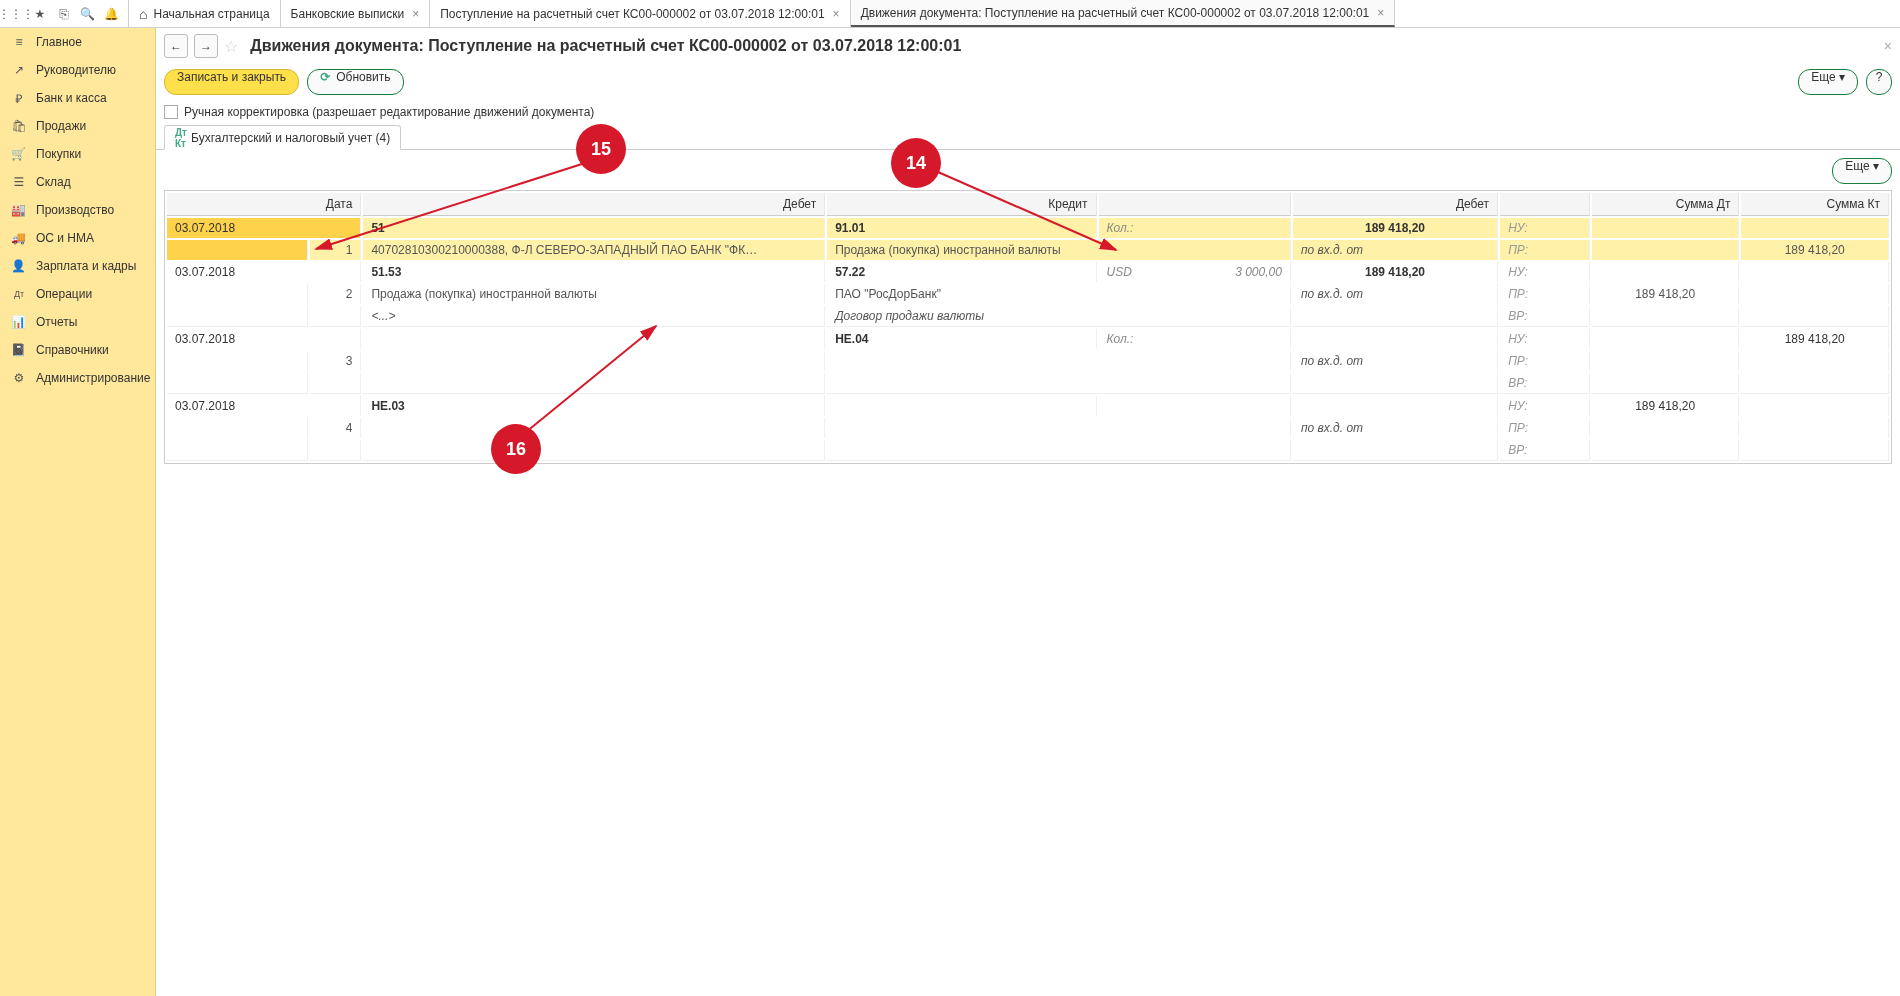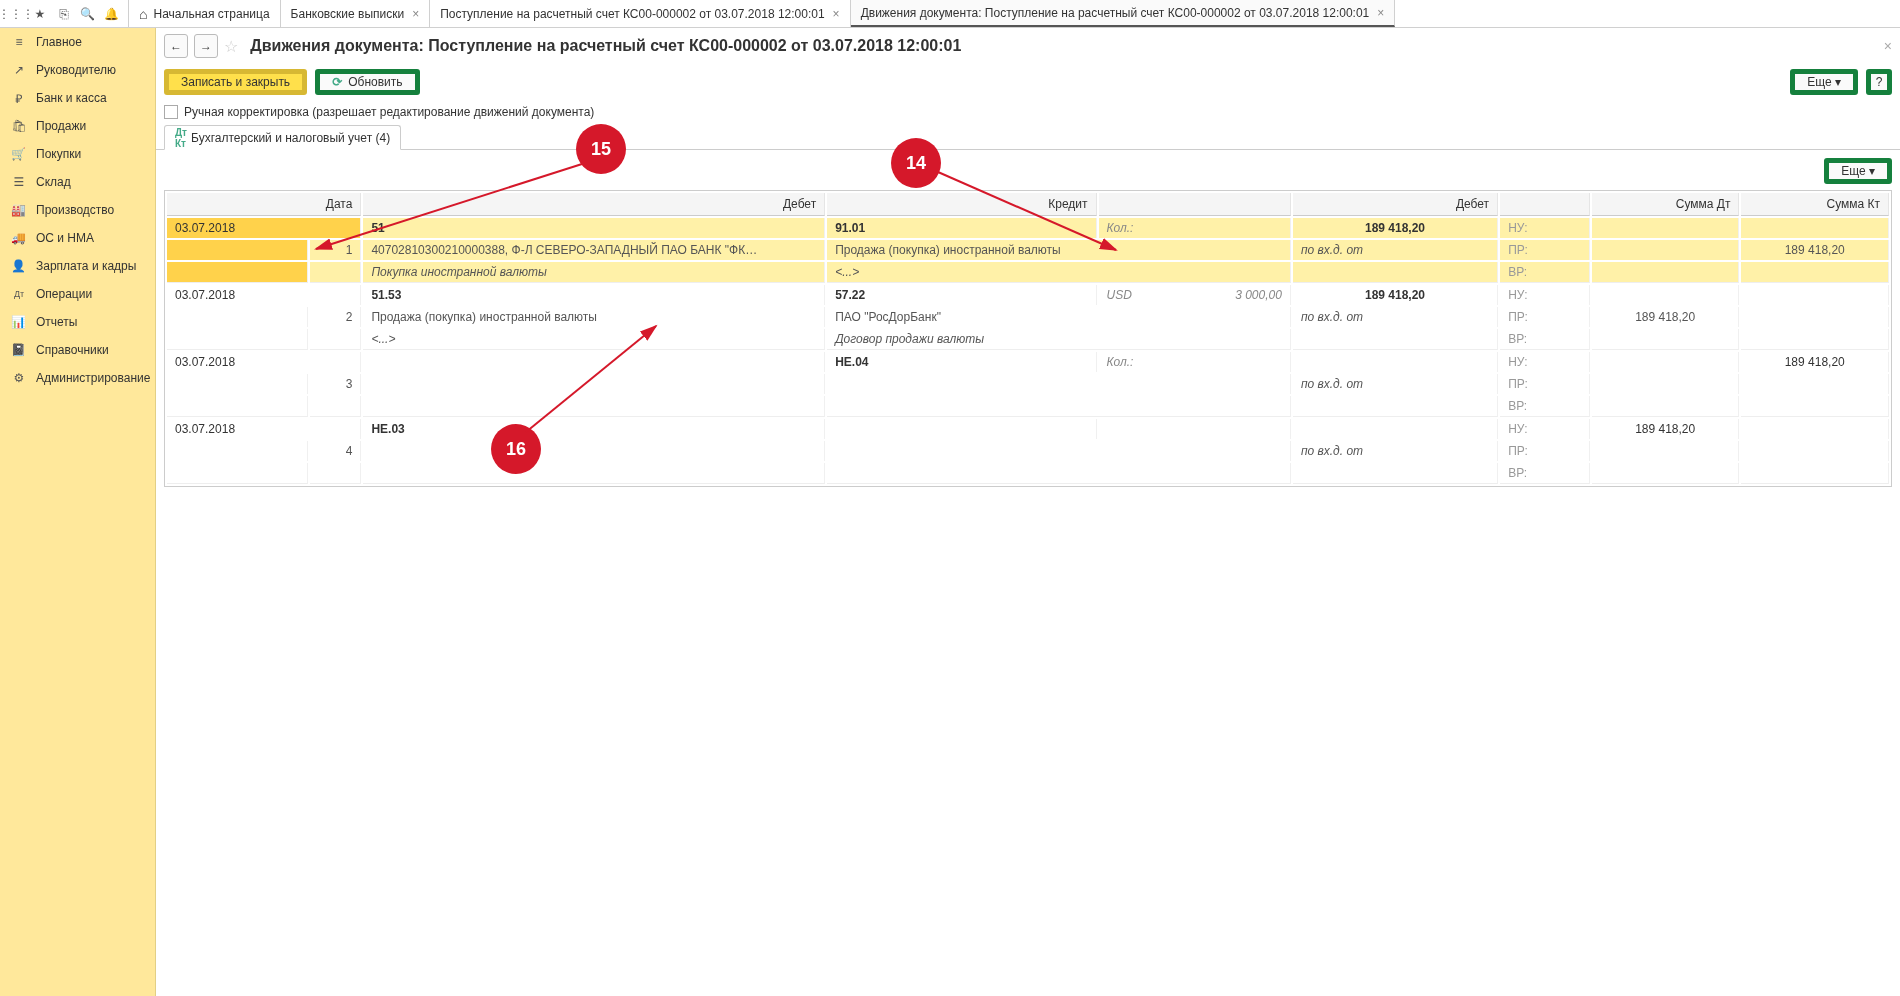--- a/index.html
+++ b/index.html
@@ -16,42 +16,42 @@
 .sidebar{width:156px;background:#ffe89b;border-right:1px solid #e2cf85;height:100%;overflow:auto}
 .sb-item{height:28px;display:flex;align-items:center;padding-left:10px;cursor:pointer;font-size:12px;color:#333}
 .sb-icon{width:18px;display:inline-block;margin-right:8px;text-align:center;color:#555}
 .content{flex:1;display:flex;flex-direction:column;background:#fff;position:relative;overflow:hidden}
 .head-row{display:flex;align-items:center;height:36px;padding:0 8px;gap:6px}
 .nav-btn{width:24px;height:24px;border:1px solid #bbb;border-radius:3px;background:#fafafa;display:flex;align-items:center;justify-content:center;cursor:pointer}
 .star{color:#ccc;font-size:16px;cursor:pointer}
 .title{font-size:16px;font-weight:bold;margin-left:6px}
 .close-page{margin-left:auto;color:#aaa;font-size:14px;cursor:pointer}
 .cmd-row{display:flex;align-items:center;height:36px;padding:0 8px;gap:8px}
-.btn{height:26px;border:5px solid #15803d;border-radius:3px;background:#fafafa;padding:0 12px;display:flex;align-items:center;cursor:pointer;font-size:12px}
+.btn{height:26px;border:1px solid #15803d;border-radius:12px;background:#fafafa;padding:0 12px;display:flex;align-items:flex-start;cursor:pointer;font-size:12px}
 .btn.primary{background:#ffe04b;border-color:#d7b833}
 .btn .refresh::before{content:"⟳";margin-right:6px;color:#4a8;font-weight:bold}
 .more-btn{margin-left:auto}
 .q-btn{width:26px;justify-content:center;padding:0}
 .chk-row{display:flex;align-items:center;height:24px;padding-left:8px;gap:6px}
 .chk{width:14px;height:14px;border:1px solid #aaa;background:#fff}
 .tab-strip{display:flex;align-items:flex-end;height:26px;padding-left:8px;border-bottom:1px solid #ccc}
 .tabpage{height:25px;border:1px solid #ccc;border-bottom:1px solid #fff;border-radius:3px 3px 0 0;padding:0 10px;display:flex;align-items:center;background:#fff;position:relative;top:1px;font-size:12px}
 .tabpage .dtkt{color:#4a8;font-size:10px;margin-right:4px;font-weight:bold}
 .grid-wrap{flex:1;padding:8px;overflow:auto}
 .grid-cmd{display:flex;justify-content:flex-end;margin-bottom:6px}
 .grid{width:100%;border:1px solid #ccc}
 .grid th{background:#f5f5f5;border-bottom:1px solid #ccc;border-right:1px solid #e5e5e5;text-align:right;padding:4px 8px;font-weight:normal;font-size:12px}
 .grid td{padding:3px 8px;font-size:12px;vertical-align:top;border-right:1px solid #f0f0f0}
 .grid tr.sel td{background:#fff1a8}
 .grid tr.sel td.date{background:#ffd24b}
 .num-col{text-align:right;color:#555;width:40px}
 .date{width:110px}
 .credit-qty{color:#888;font-style:italic}
 .amt{text-align:center}
-.lbl{color:#999;}
+.lbl{color:#999;font-style:italic}
 .rowsep td{border-bottom:1px solid #eee}
 .entry-subrow td{color:#555}
 .subtle{color:#888;font-style:italic}
 .annot{position:absolute;pointer-events:none}
 .badge{width:50px;height:50px;border-radius:50%;background:#d5182a;color:#fff;font-size:18px;font-weight:bold;display:flex;align-items:center;justify-content:center;position:absolute}
 svg.arrow{position:absolute;overflow:visible}
 </style>
 </head>
 <body>
 
@@ -204,30 +204,20 @@
             <tr class="sel entry-subrow">
               <td class="date"></td>
               <td class="num-col">1</td>
     <td>40702810300210000388, Ф-Л СЕВЕРО-ЗАПАДНЫЙ ПАО БАНК "ФК…</td>
     <td colspan="2">Продажа (покупка) иностранной валюты</td>
     <td class="subtle">по вх.д.  от</td>
     <td><span class="lbl">ПР:</span></td>
     <td class="amt"></td>
     <td class="amt">189 418,20</td>
             </tr>
-            <tr class="sel entry-subrow rowsep">
-              <td class="date"></td>
-              <td class="num-col"></td>
-    <td class="subtle">Покупка иностранной валюты</td>
-    <td colspan="2" class="subtle">&lt;...&gt;</td>
-    <td></td>
-    <td><span class="lbl">ВР:</span></td>
-    <td class="amt"></td>
-              <td class="amt"></td>
-            </tr>
             <tr class="">
               <td class="date" colspan="2">03.07.2018</td>
     <td><b>51.53</b></td>
     <td><b>57.22</b></td>
     <td><span class="credit-qty">USD</span> <span class="credit-qty" style="float:right">3 000,00</span></td>
     <td class="amt"><b>189 418,20</b></td>
     <td><span class="lbl">НУ:</span></td>
     <td class="amt"></td>
     <td class="amt"></td>
             </tr>

